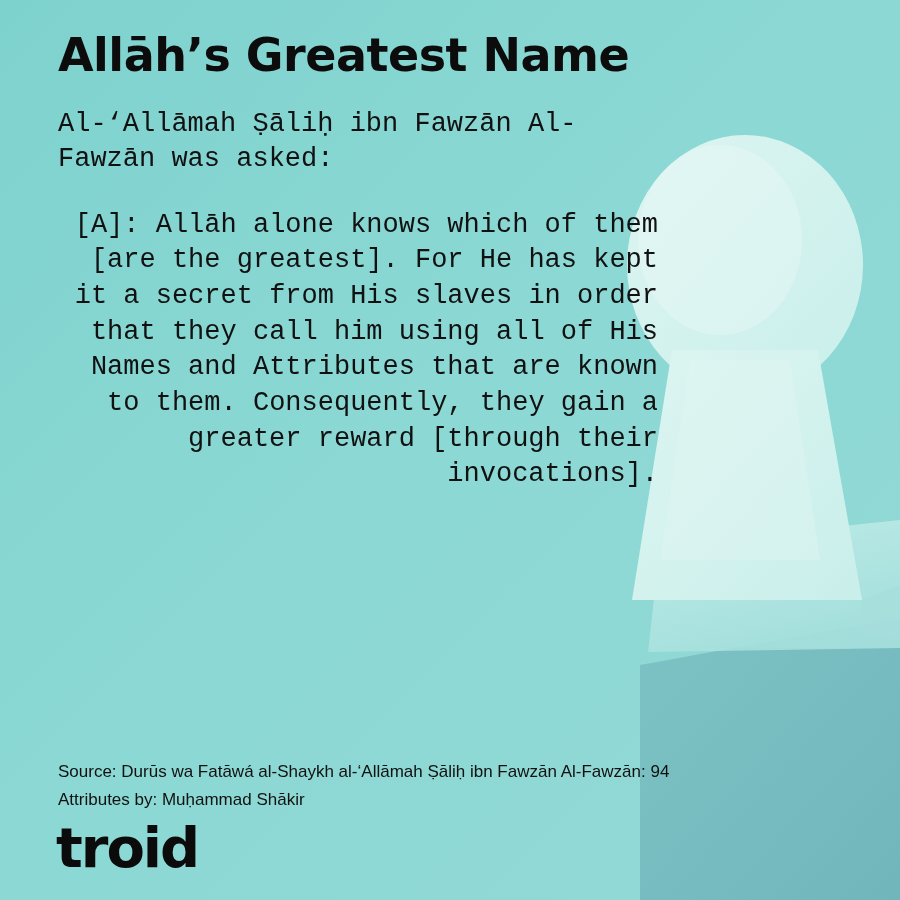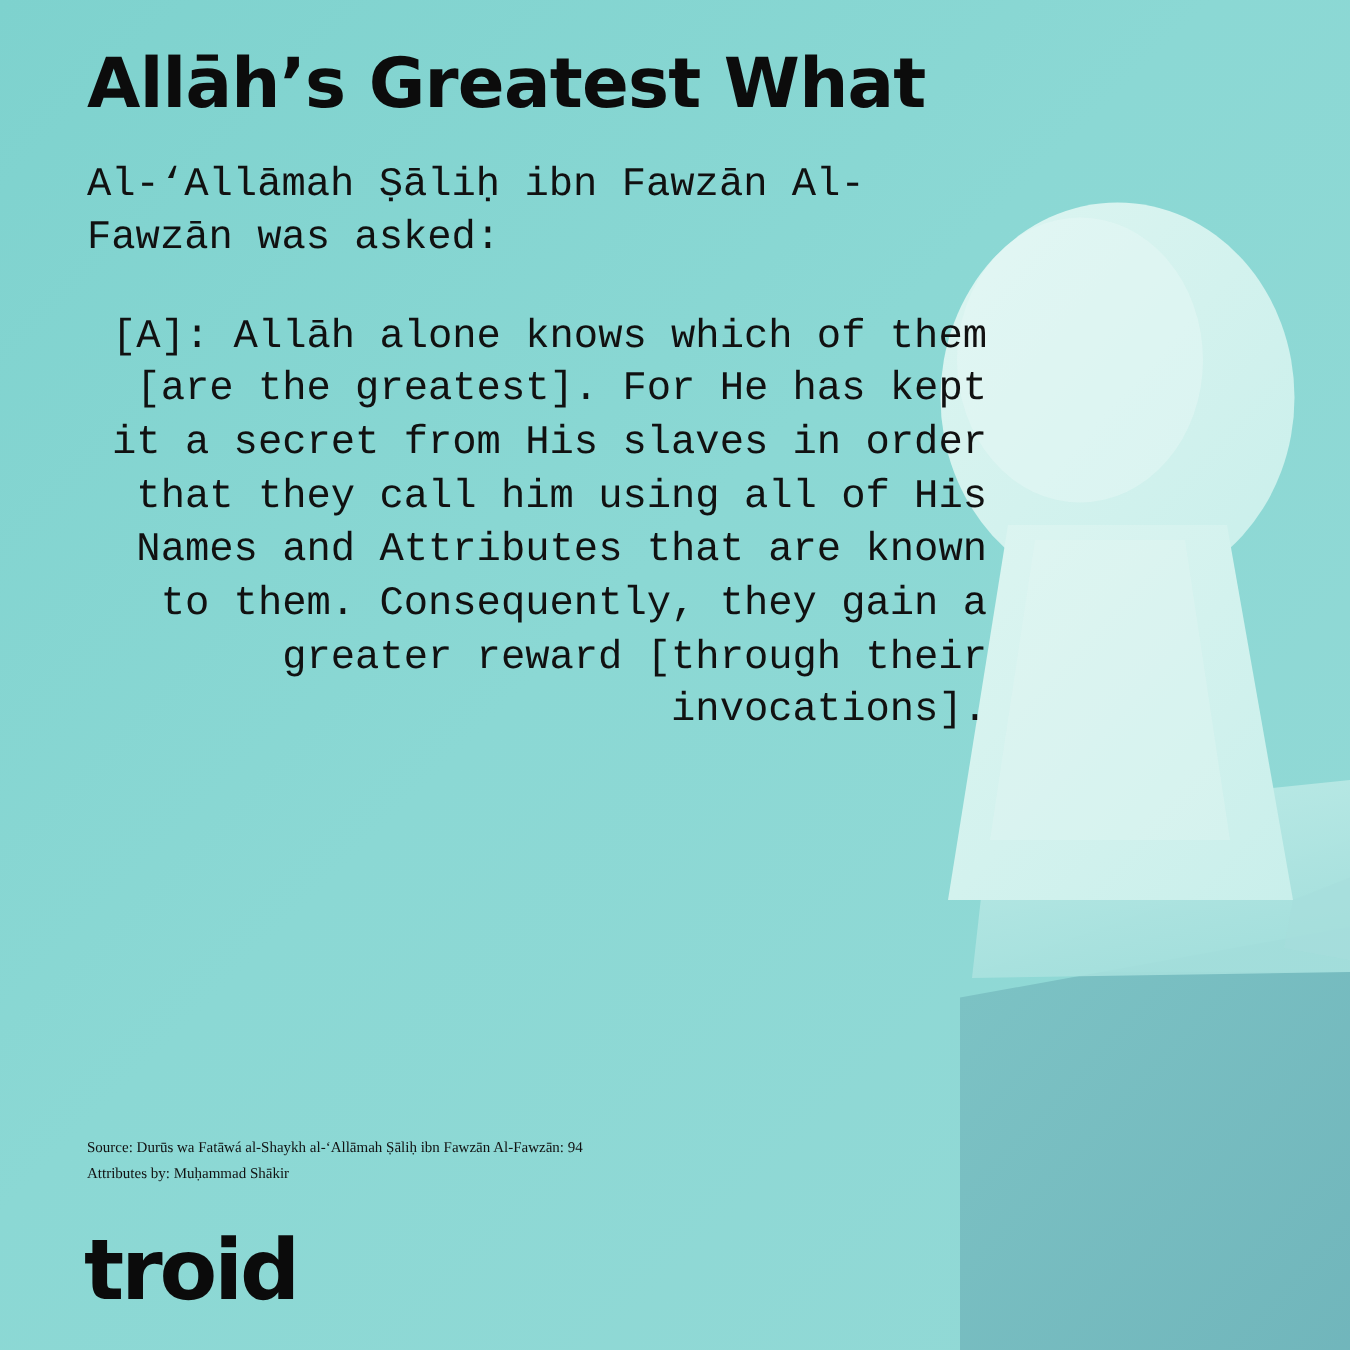--- a/index.html
+++ b/index.html
@@ -53,22 +53,22 @@
   .para.q { margin-bottom: 30px; }
   .para.a { margin-bottom: 18px; text-align: right; }
 
   .source-block {
     position: absolute;
     left: 58px;
     top: 758px;
     width: 660px;
   }
   .source-line {
-    font-family: Liberation Serif, serif;
-    font-size: 10px;
+    font-family: Liberation Sans, sans-serif;
+    font-size: 17px;
     color: #111111;
     line-height: 1.65;
     margin: 0;
   }
 
   .logo {
     position: absolute;
     left: 56px;
     top: 815px;
     font-family: "DejaVu Sans", sans-serif;
@@ -116,21 +116,21 @@
       <path d="M 672 350 L 818 350 L 862 600 L 632 600 Z"></path>
     </g>
 
     <ellipse cx="720" cy="240" rx="82" ry="95" fill="#e8f9f6" opacity="0.45"></ellipse>
     <path d="M 690 360 L 790 360 L 820 560 L 660 560 Z" fill="#e4f7f4" opacity="0.35"></path>
 
     <path d="M 862 600 L 900 585 L 900 640 L 856 632 Z" fill="#a7dedc" opacity="0.6"></path>
   </svg>
 
   <div class="content">
-    <h1 class="title">Allāh’s Greatest What</h1>
+    <h1 class="title">Allāh’s Greatest Name</h1>
     <p class="para intro">Al-‘Allāmah Ṣāliḥ ibn Fawzān Al-Fawzān was asked:</p>
     <p class="para a">[A]: Allāh alone knows which of them [are the greatest]. For He has kept it a secret from His slaves in order that they call him using all of His Names and Attributes that are known to them. Consequently, they gain a greater reward [through their invocations].</p>
   </div>
 
   <div class="source-block">
     <p class="source-line">Source:  Durūs wa Fatāwá al-Shaykh al-‘Allāmah Ṣāliḥ ibn Fawzān Al-Fawzān: 94</p>
     <p class="source-line">Attributes by: Muḥammad Shākir</p>
   </div>
 
   <div class="logo">troid</div>

